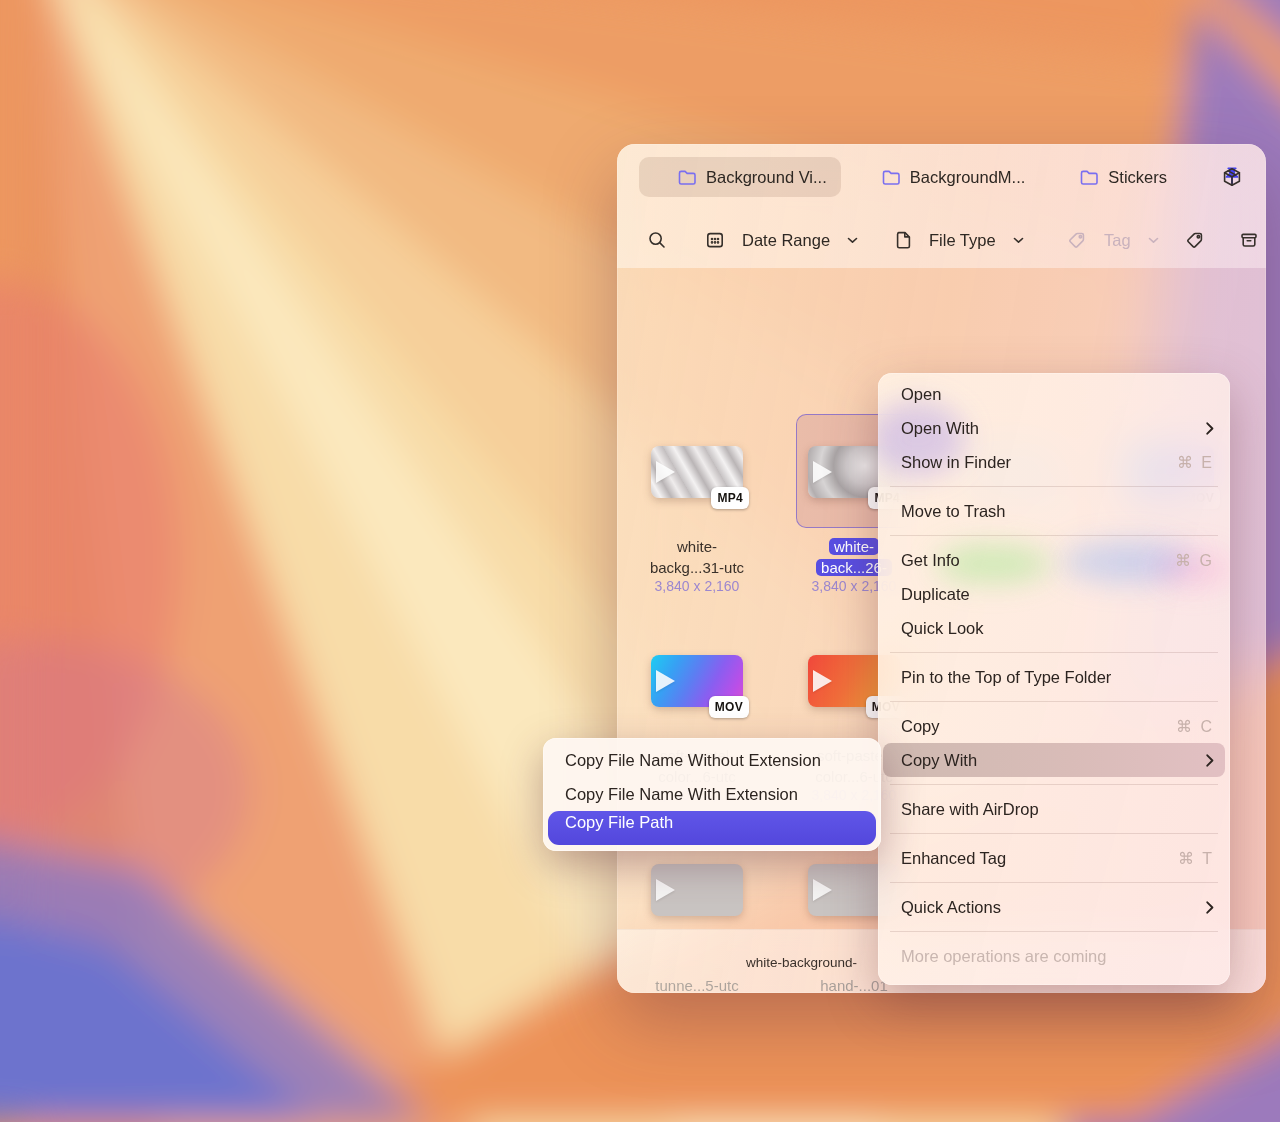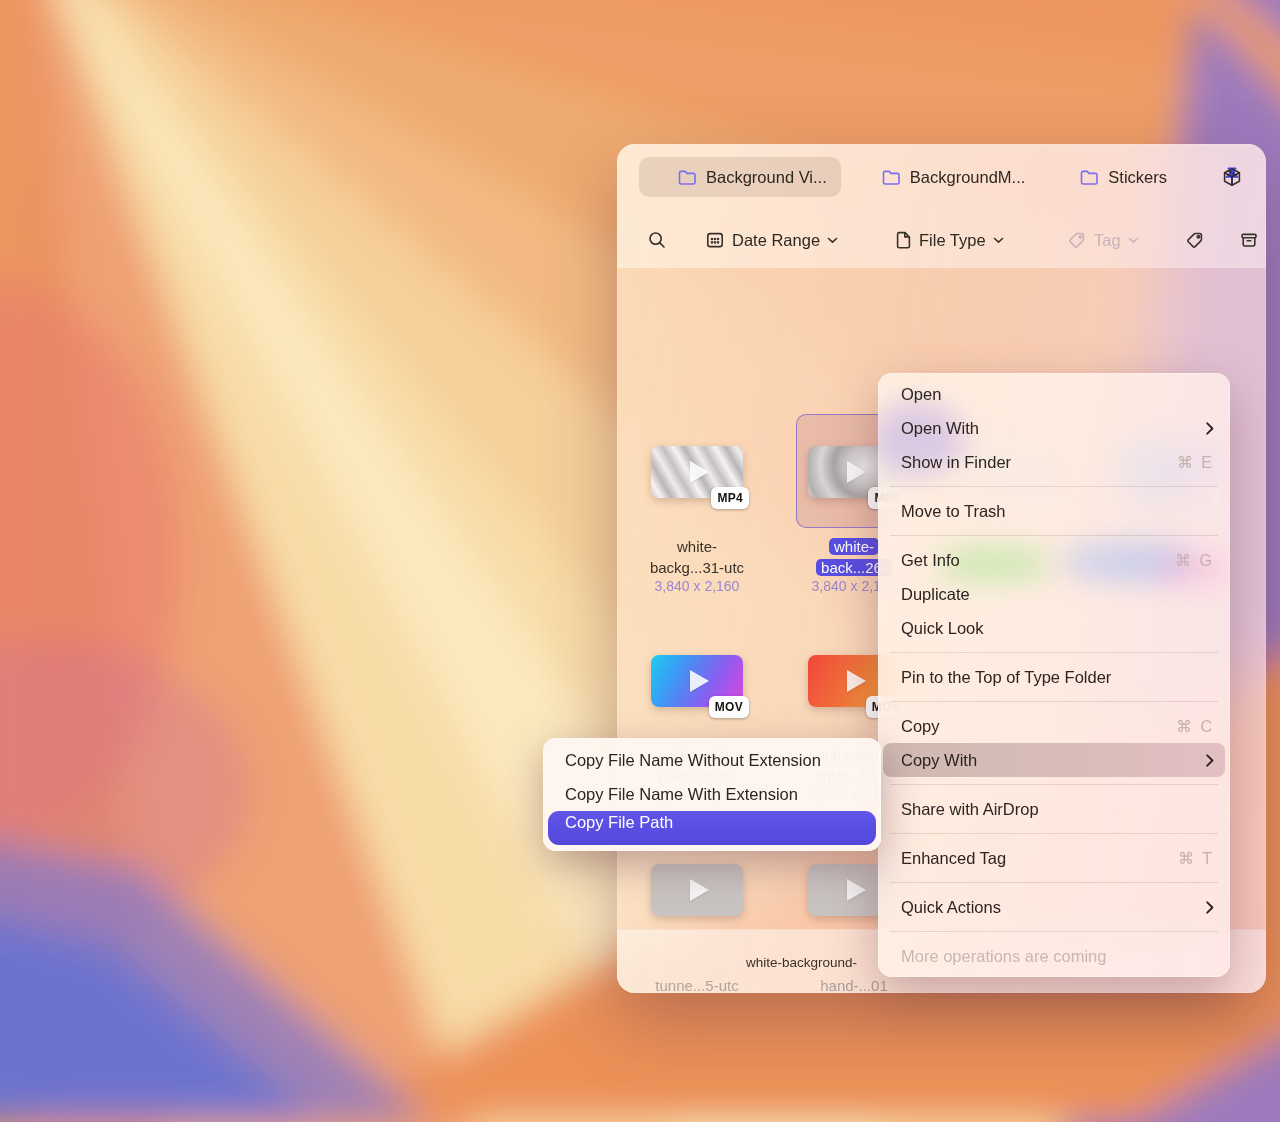--- a/index.html
+++ b/index.html
@@ -27,31 +27,31 @@
   .tabs { position:absolute; left:22px; top:13px; height:40px; display:flex; align-items:center; gap:26px; }
   .tab { display:flex; align-items:center; gap:9px; height:40px; padding:0 14px; border-radius:10px;
          font-size:16.5px; color:#2e2823; cursor:default; white-space:nowrap; }
   .tab.selected { background:rgba(130,95,75,0.16);padding-left:38px; }
   .title-actions { position:absolute; top:13px; right:0; height:40px; display:flex; align-items:center; }
   .icon-btn { width:44px; height:40px; display:flex; align-items:center; justify-content:center; }
   .title-actions .icon-btn:nth-child(1){ position:absolute; left:553px; left:auto; }
   
   .toolbar { position:absolute; left:0; top:74px; right:0; height:44px; }
   .tb-abs { position:absolute; top:0; height:44px; display:flex; align-items:center; }
-  .filter { display:flex; align-items:center; gap:7px; font-size:16.5px; color:#2e2823; white-space:nowrap; }
+  .filter { display:flex; align-items:center; gap:17px; font-size:16.5px; color:#2e2823; white-space:nowrap; }
   .filter.disabled { color:#c9b2bd; }
   .filter.disabled svg { stroke:#c9b2bd !important; }
 
   
   .grid { position:absolute; left:0; top:124px; right:0; bottom:64px; }
   .grid-item { position:absolute; width:140px; height:190px; }
   .sel-box { position:absolute; left:50%; transform:translateX(-50%); top:-32px; width:116px; height:114px;
              border-radius:10px; border:1.5px solid rgba(135,110,205,0.85); background:rgba(186,115,135,0.26); }
   .thumb { position:relative; width:92px; height:52px; margin:0 auto; border-radius:8px;
-           display:flex; align-items:center; justify-content:center;
+           display:flex; align-items:center; justify-content:flex-start;
            box-shadow:0 3px 8px rgba(90,50,40,0.25); }
   .play { width:0; height:0; border-left:19px solid rgba(255,255,255,0.88);
           border-top:11px solid transparent; border-bottom:11px solid transparent; margin-left:5px;
           filter:drop-shadow(0 1px 1px rgba(0,0,0,0.12)); }
   .badge { position:absolute; right:-6px; bottom:-11px; background:#ffffff; color:#16130f;
            font-size:12px; font-weight:bold; line-height:1; padding:5px 6px; border-radius:6px;
            box-shadow:0 1px 3px rgba(0,0,0,0.3); letter-spacing:0.3px; }
   .fname { position:absolute; bottom:58px; left:0; right:0; text-align:center;
            font-size:15px; line-height:21px; color:#3a312a; }
   .fname .sel-pill { background:#584ee2; color:#ffffff; border-radius:5px; padding:0 5px; }
@@ -69,21 +69,21 @@
   
   .statusbar { position:absolute; left:0; right:0; bottom:0; height:64px;
                background:linear-gradient(100deg, rgba(255,247,238,0.6), rgba(255,241,246,0.5));
                border-top:1px solid rgba(120,80,60,0.06); }
   .status-text { position:absolute; left:129px; top:50%; transform:translateY(-50%);
                  font-size:13.5px; color:#3a312b; white-space:nowrap; }
 
   
   .context-menu {
     position:absolute; left:878px; top:373px; width:352px; z-index:5;
-    border-radius:14px; padding:4px 0 4px 0;
+    border-radius:14px; padding:4px 0 12px 0;
     background:linear-gradient(105deg, rgba(255,243,230,0.87), rgba(253,234,233,0.85));
     backdrop-filter: blur(20px) saturate(1.2);
     -webkit-backdrop-filter: blur(20px) saturate(1.2);
     box-shadow:0 18px 50px rgba(100,50,60,0.35), 0 0 0 0.5px rgba(255,255,255,0.5) inset;
     overflow:hidden;
   }
   .menu-blob { position:absolute; border-radius:50%; filter:blur(14px); pointer-events:none; }
   .menu-item { position:relative; height:34px; display:flex; align-items:center;
                padding:0 16px 0 23px; font-size:16.5px; color:#2c2420; white-space:nowrap; }
   .menu-item .shortcut { margin-left:auto; color:#c7b1ab; font-size:16px; letter-spacing:2px; }

